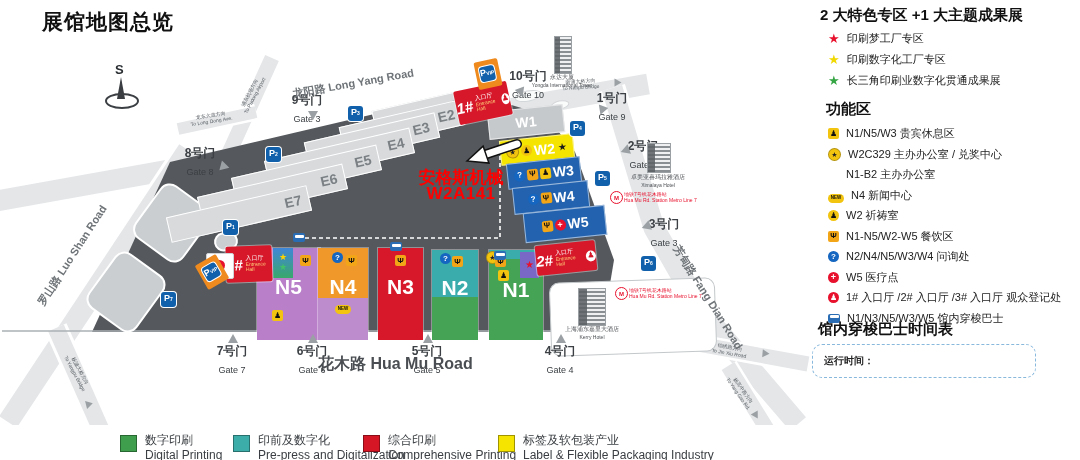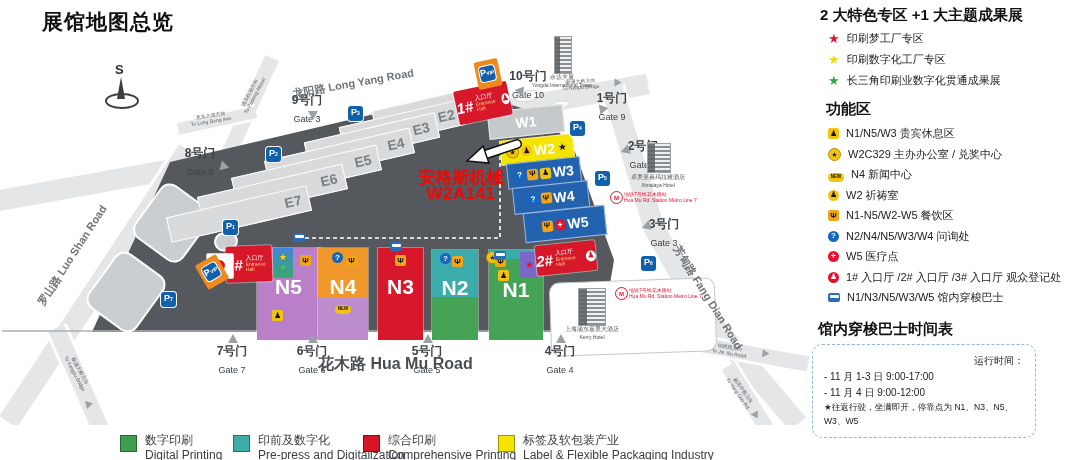--- a/index.html
+++ b/index.html
@@ -71,21 +71,21 @@
   .cmp-needle{width:0;height:0;border-left:4px solid transparent;border-right:4px solid transparent;
               border-bottom:22px solid #3a3e42;}
   .cmp-ring{width:30px;height:12px;border:2px solid #3c4044;border-radius:50%;}
   
   #sidebar{left:818px;top:0;width:262px;height:394px;}
   .sb-h{font-weight:bold;color:#111;font-size:15px;white-space:nowrap;}
   .sb-row{display:flex;align-items:center;gap:7px;white-space:nowrap;font-size:11px;color:#222;}
   .sb-star{font-size:13px;line-height:1;}
   #shuttle-box{left:-6px;top:344px;width:200px;border:1.5px dashed #88b8dc;border-radius:10px;
                padding:8px 11px;font-size:10px;color:#222;line-height:1.6;}
-  #shuttle-box .hd{font-weight:normal;text-align:right;}
+  #shuttle-box .hd{font-weight:bold;}
   #shuttle-box .ln3{font-size:8.6px;}
   
   .lg-item{display:flex;gap:8px;align-items:flex-start;}
   .lg-sq{width:15px;height:15px;border:1px solid rgba(0,0,0,.35);margin-top:2px;}
   .lg-txt{font-size:12px;color:#3a3e42;line-height:1.25;white-space:nowrap;}
 </style>
 </head>
 <body>
 
 <div class="abs" id="page-title">展馆地图总览</div>
@@ -320,20 +320,24 @@
   <div class="abs sb-h" style="left:8px;top:100px">功能区</div>
   <div class="abs" id="functions" style="left:10px;top:126px">
       <div class="abs sb-row" style="position: relative; margin-bottom: 5.5px;">
         <div class="abs ic ic-vip" style="position: relative;">♟</div>
         <div class="abs" style="position: relative;">N1/N5/W3 贵宾休息区</div>
       </div>
       <div class="abs sb-row" style="position: relative; margin-bottom: 5.5px;">
         <div class="abs ic ic-starc" style="position: relative;">★</div>
         <div class="abs" style="position: relative;">W2C329 主办办公室 / 兑奖中心</div>
       </div>
+      <div class="abs sb-row" style="position: relative; margin-bottom: 5.5px;">
+        <div class="abs" style="position: relative; width: 11px;"></div>
+        <div class="abs" style="position: relative;">N1-B2 主办办公室</div>
+      </div>
       <div class="abs sb-row" style="position: relative; margin-bottom: 5.5px; align-items: flex-end;">
         <div class="abs ic ic-new" style="position: relative;">NEW</div>
         <div class="abs" style="position: relative;">N4 新闻中心</div>
       </div>
       <div class="abs sb-row" style="position: relative; margin-bottom: 5.5px;">
         <div class="abs ic ic-prayer" style="position: relative;">♟</div>
         <div class="abs" style="position: relative;">W2 祈祷室</div>
       </div>
       <div class="abs sb-row" style="position: relative; margin-bottom: 5.5px;">
         <div class="abs ic ic-fork" style="position: relative;">Ψ</div>
@@ -354,25 +358,20 @@
       <div class="abs sb-row" style="position: relative; margin-bottom: 5px;">
         <div class="abs ic ic-bus" style="position: relative;">
           <span class="busw"></span>
         </div>
         <div class="abs" style="position: relative;">N1/N3/N5/W3/W5 馆内穿梭巴士</div>
       </div>
     </div>
   <div class="abs sb-h" style="left:0px;top:320px">馆内穿梭巴士时间表</div>
   <div class="abs" id="shuttle-box">
     <div class="hd">运行时间：</div>
-    <div id="shuttle-lines">
-        <div class="" style="position: relative;">- 11 月 1-3 日 9:00-17:00</div>
-        <div class="" style="position: relative;">- 11 月 4 日 9:00-12:00</div>
-        <div class="ln3" style="position: relative;">★往返行驶，坐满即开，停靠点为 N1、N3、N5、W3、W5</div>
-      </div>
   </div>
 </div>
 
 <div class="abs" id="legend" style="left:0;top:430px;width:810px;height:30px">
     <div class="abs lg-item" style="left: 120px; top: 3px;">
       <div class="abs lg-sq" style="position: relative; background: rgb(63, 158, 78);"></div>
       <div class="abs lg-txt" style="position: relative;">数字印刷<br>Digital Printing</div>
     </div>
     <div class="abs lg-item" style="left: 233px; top: 3px;">
       <div class="abs lg-sq" style="position: relative; background: rgb(60, 173, 169);"></div>

